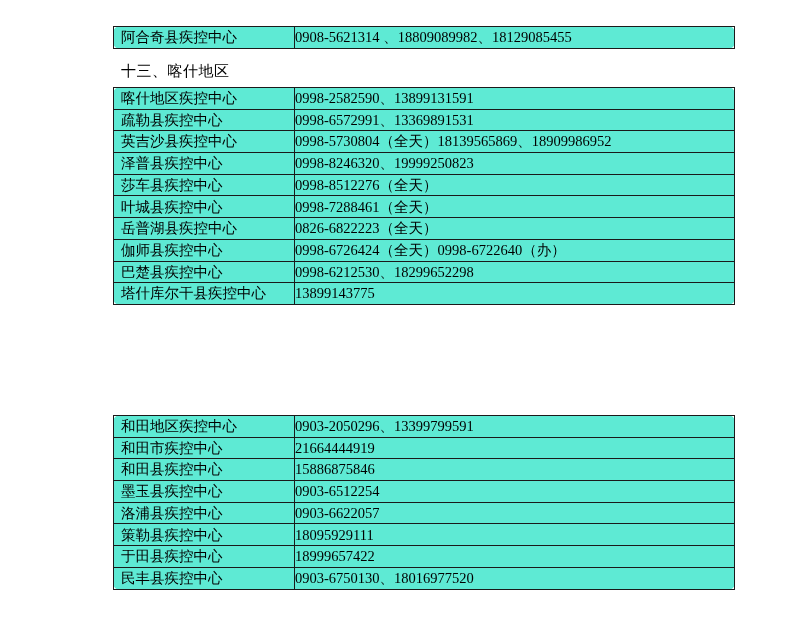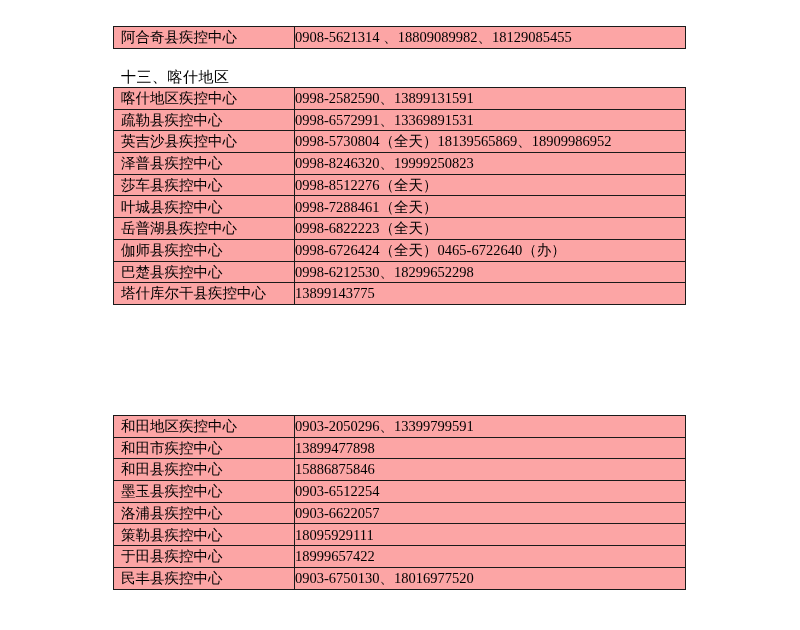--- a/index.html
+++ b/index.html
@@ -7,41 +7,42 @@
   body {
     position:relative;
     font-family:"Liberation Serif","DejaVu Serif",serif;
     color:#000000;
     overflow:hidden;
   }
   .doc-abs { position:absolute; }
   table.phone-table {
     border-collapse:collapse;
     table-layout:fixed;
-    width:573px;
-    background:#fca5a5;
+    width:622px;
+    background:#5eead4;
+    border-radius:7px;
   }
   table.phone-table td {
     border:1px solid #1a1a1a;
     height:21.7px;
     font-size:14.5px;
     line-height:1.0;
     vertical-align:middle;
     white-space:pre;
     overflow:hidden;
   }
   td.name-cell  { width:181px; padding-left:7px; }
   td.phone-cell { padding-left:0; }
   .section-title {
     font-size:15px;
     font-weight:normal;
     letter-spacing:0.5px;
   }
   #t-standalone { left:113px; top:26px;  }
-  #hdr-13       { left:121px; top:68px;  }
+  #hdr-13       { left:121px; top:62px;  }
   #t-kashgar    { left:113px; top:87px;  }
   #hdr-14       { left:121px; top:389px;margin-top:47px; }
   #t-hotan      { left:113px; top:415px; }
 </style>
 </head>
 <body>
 
 <table class="phone-table doc-abs" id="t-standalone">
   <tbody>
       <tr>
@@ -74,25 +75,25 @@
   <tr>
     <td class="name-cell">莎车县疾控中心</td>
     <td class="phone-cell">0998-8512276（全天）</td>
   </tr>
   <tr>
     <td class="name-cell">叶城县疾控中心</td>
     <td class="phone-cell">0998-7288461（全天）</td>
   </tr>
   <tr>
     <td class="name-cell">岳普湖县疾控中心</td>
-    <td class="phone-cell">0998-6822223（全天）</td>
+    <td class="phone-cell">0826-6822223（全天）</td>
   </tr>
   <tr>
     <td class="name-cell">伽师县疾控中心</td>
-    <td class="phone-cell">0998-6726424（全天）0465-6722640（办）</td>
+    <td class="phone-cell">0998-6726424（全天）0998-6722640（办）</td>
   </tr>
   <tr>
     <td class="name-cell">巴楚县疾控中心</td>
     <td class="phone-cell">0998-6212530、18299652298</td>
   </tr>
   <tr>
     <td class="name-cell">塔什库尔干县疾控中心</td>
     <td class="phone-cell">13899143775</td>
   </tr>
 </tbody>
@@ -101,21 +102,21 @@
 <div class="section-title doc-abs" id="hdr-14">十四、和田地区</div>
 
 <table class="phone-table doc-abs" id="t-hotan">
   <tbody>
       <tr>
     <td class="name-cell">和田地区疾控中心</td>
     <td class="phone-cell">0903-2050296、13399799591</td>
   </tr>
   <tr>
     <td class="name-cell">和田市疾控中心</td>
-    <td class="phone-cell">13899477898</td>
+    <td class="phone-cell">21664444919</td>
   </tr>
   <tr>
     <td class="name-cell">和田县疾控中心</td>
     <td class="phone-cell">15886875846</td>
   </tr>
   <tr>
     <td class="name-cell">墨玉县疾控中心</td>
     <td class="phone-cell">0903-6512254</td>
   </tr>
   <tr>

